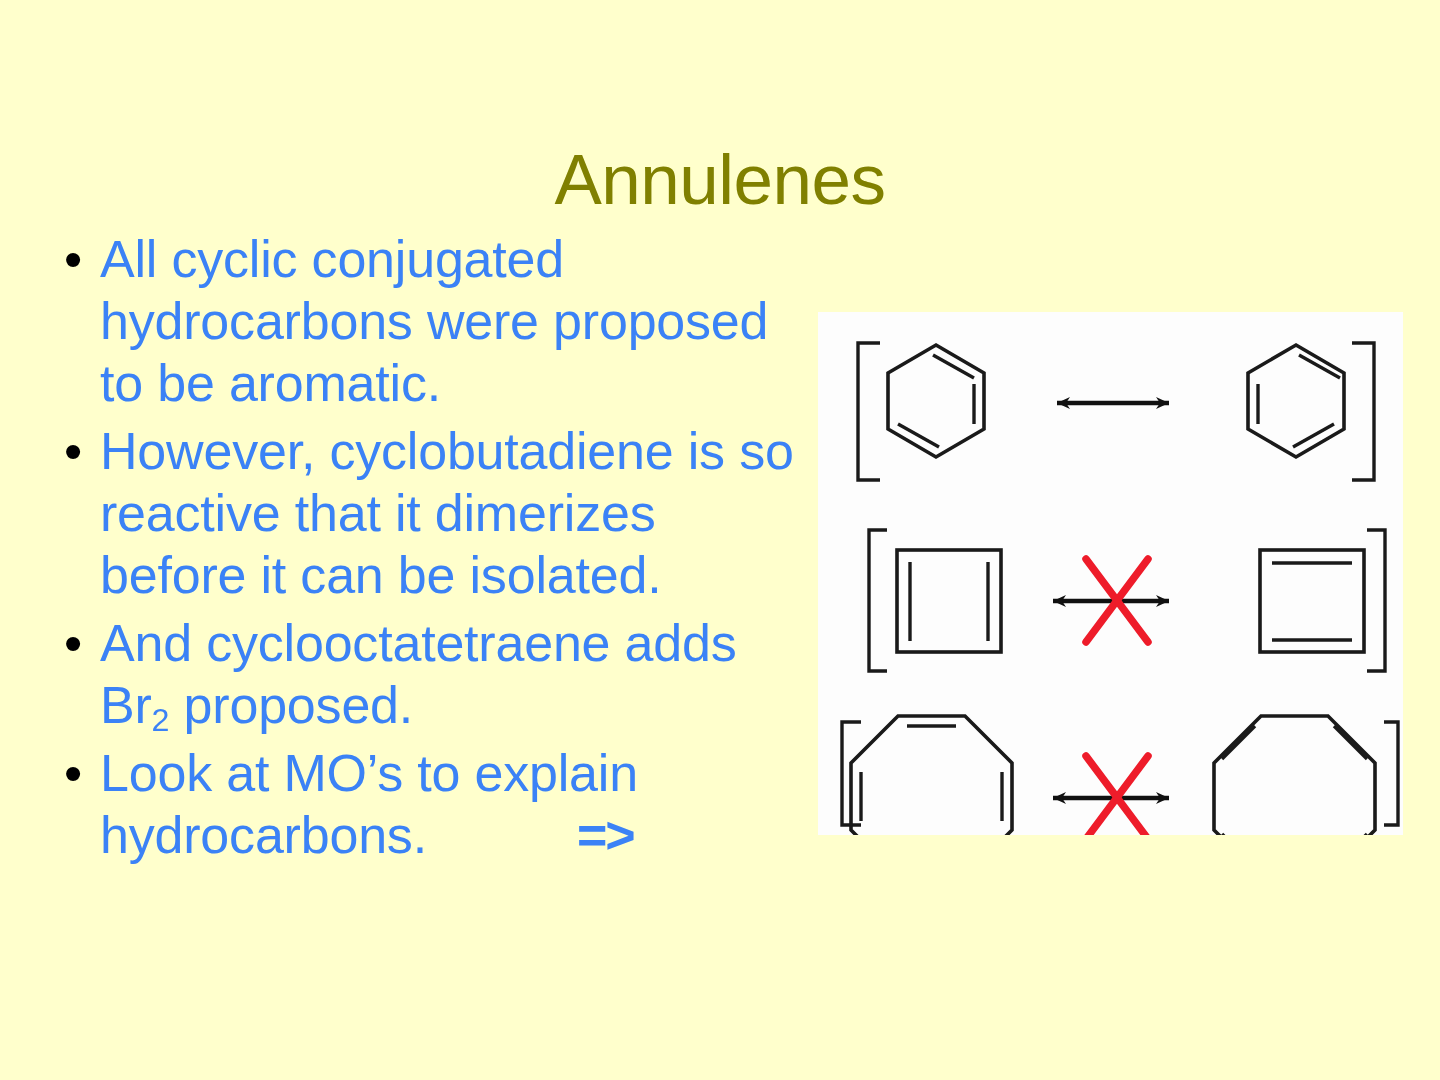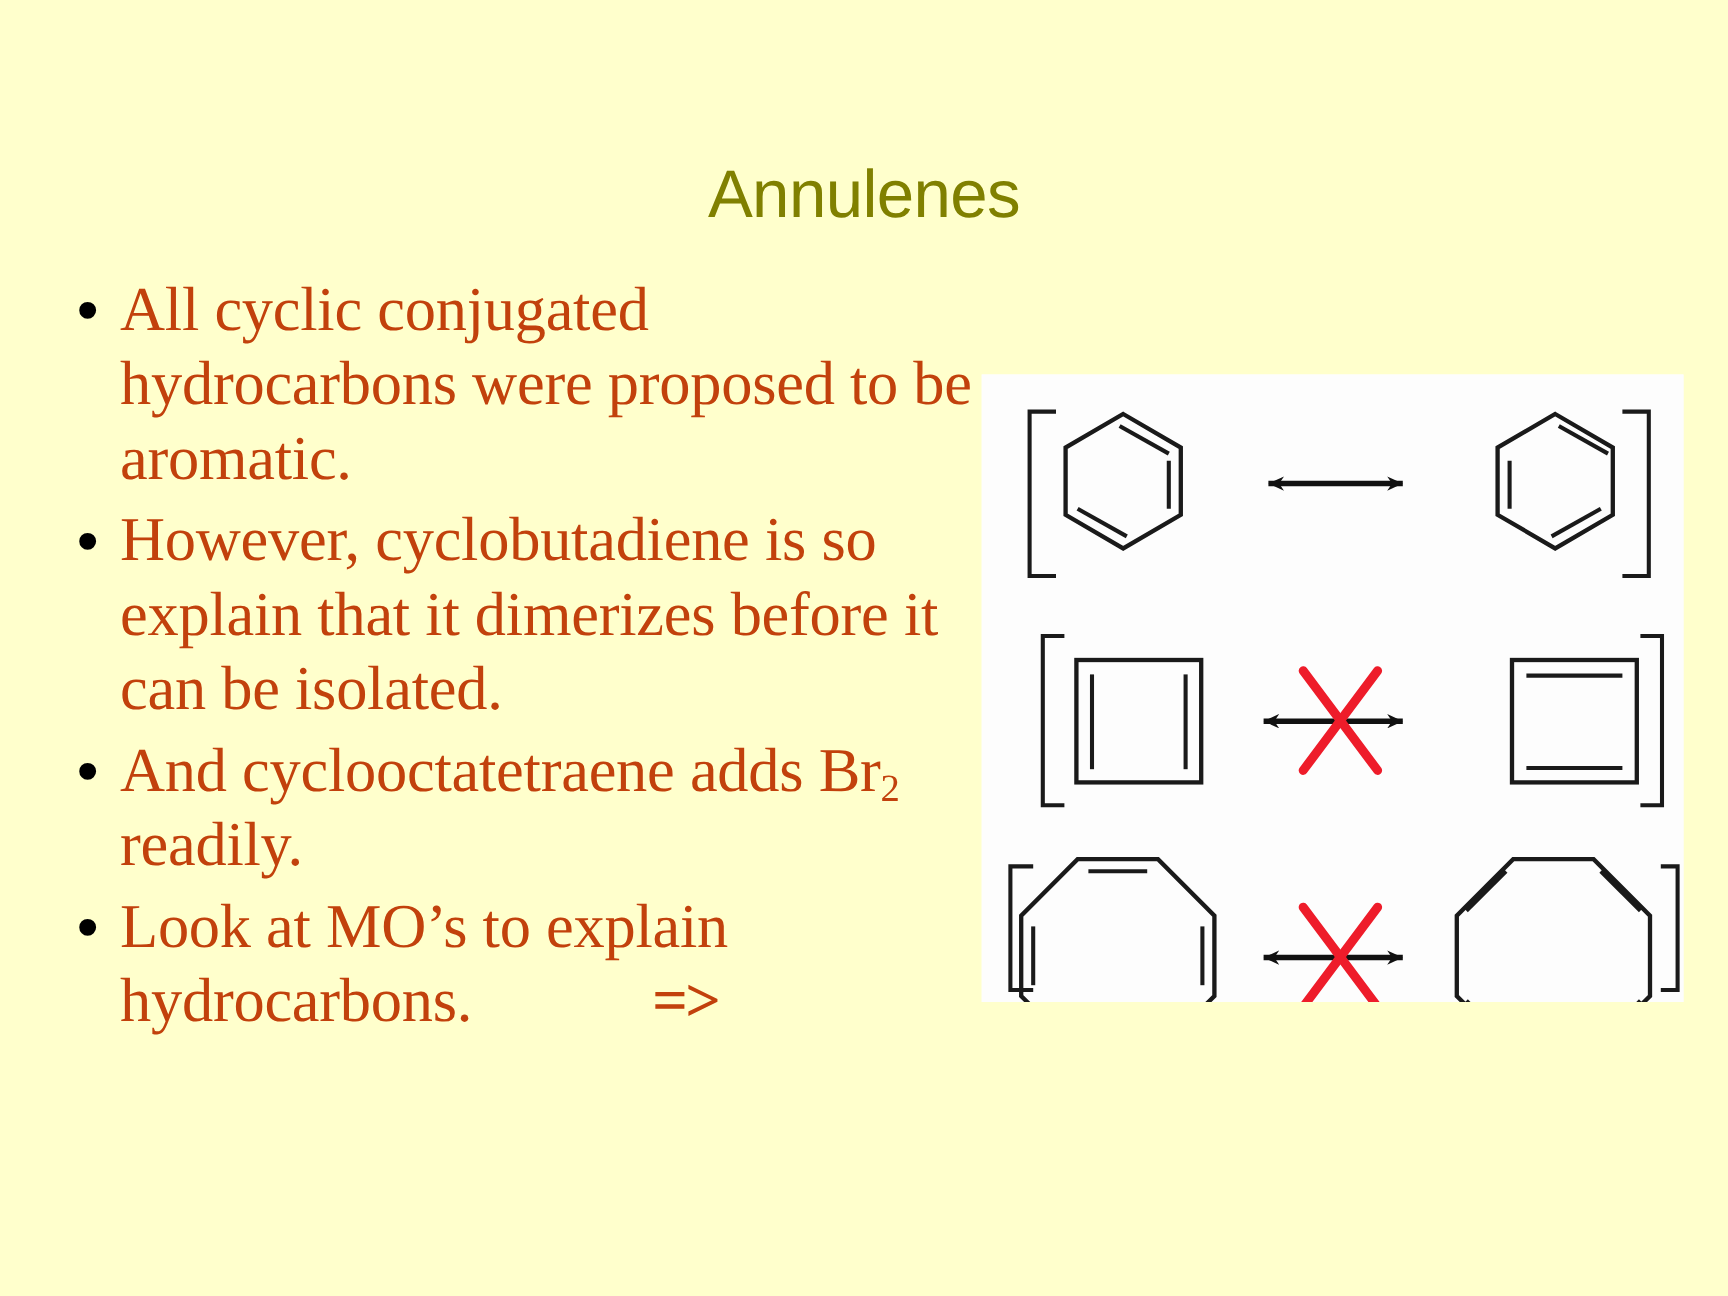--- a/index.html
+++ b/index.html
@@ -21,21 +21,21 @@
     background: #ffffcc;
   }
 
   
   #slide-title {
     position: absolute;
     top: 96px;
     left: 0;
     width: 1440px;
     text-align: center;
-    font-size: 56px;
+    font-size: 71px;
     line-height: 1;
     color: #808000;
     font-weight: normal;
     letter-spacing: -0.5px;
     white-space: nowrap;
   }
 
   
   #body-list {
     position: absolute;
@@ -59,24 +59,23 @@
     text-align: left;
     padding-left: 12px;
     box-sizing: border-box;
     font-family: "Liberation Sans", sans-serif;
   }
 
   .bullet-text {
     flex: 1 1 auto;
     font-size: 52px;
     line-height: 62px;
-    color: #c2410c;
+    color: #3b82f6;
     letter-spacing: -0.2px;
     word-spacing: 0px;
-    font-family: Liberation Serif, serif;
   }
 
   .bullet-text sub {
     font-size: 0.62em;
     line-height: 0;
     vertical-align: -0.26em;
   }
 
   .arrow-tail {
     display: inline-block;
@@ -111,26 +110,26 @@
 
   <div id="body-list">
 
     <div class="bullet-row">
       <span class="bullet-marker">•</span>
       <span class="bullet-text">All cyclic conjugated hydrocarbons were proposed to be aromatic.</span>
     </div>
 
     <div class="bullet-row">
       <span class="bullet-marker">•</span>
-      <span class="bullet-text">However, cyclobutadiene is so explain that it dimerizes before it can be isolated.</span>
-    </div>
-
-    <div class="bullet-row">
-      <span class="bullet-marker">•</span>
-      <span class="bullet-text"><span>And cyclooctatetraene adds Br</span><sub>2</sub><span> readily.</span></span>
+      <span class="bullet-text">However, cyclobutadiene is so reactive that it dimerizes before it can be isolated.</span>
+    </div>
+
+    <div class="bullet-row">
+      <span class="bullet-marker">•</span>
+      <span class="bullet-text"><span>And cyclooctatetraene adds Br</span><sub>2</sub><span> proposed.</span></span>
     </div>
 
     <div class="bullet-row">
       <span class="bullet-marker">•</span>
       <span class="bullet-text"><span>Look at MO’s to explain hydrocarbons.</span><span class="arrow-tail">=&gt;</span></span>
     </div>
 
   </div>
 
   <div id="figure-panel">

